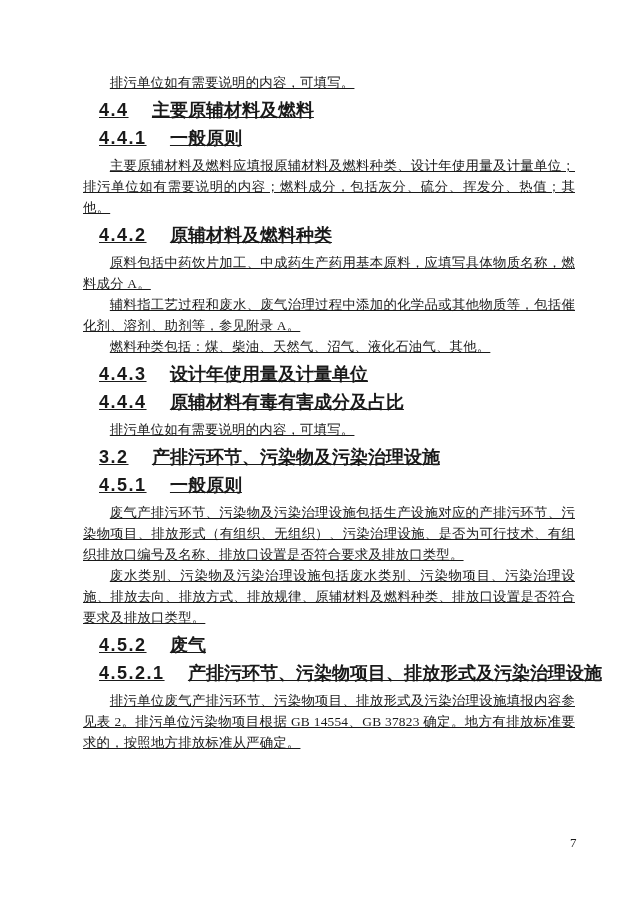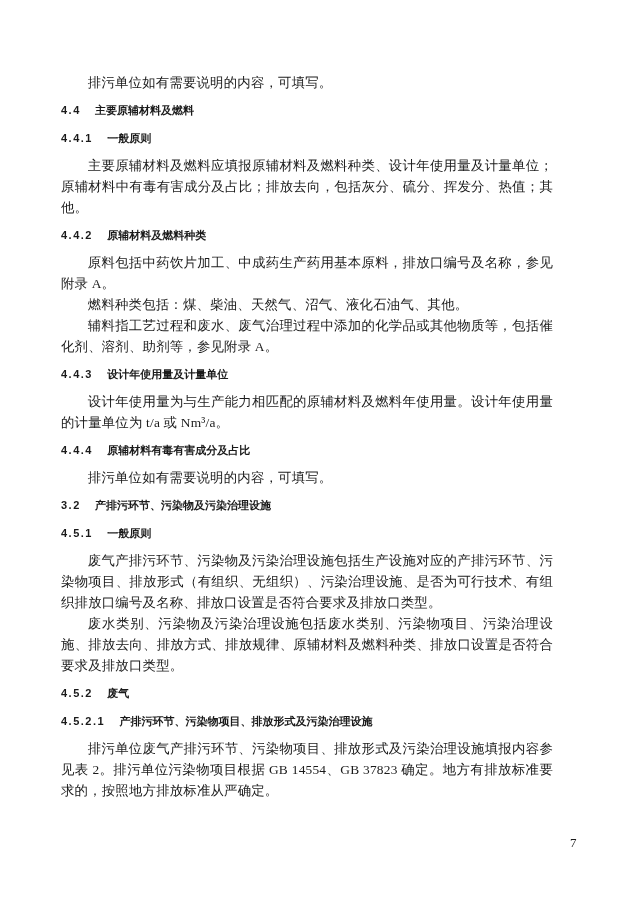--- a/index.html
+++ b/index.html
@@ -13,36 +13,37 @@
   }
   .page {
     position: relative;
     width: 640px;
     height: 905px;
     background: #ffffff;
   }
   .content {
     position: absolute;
     top: 72px;
-    left: 61px;
+    left: 83px;
     width: 492px;
+    text-decoration: underline;
   }
   .para {
     font-size: 13.4px;
     line-height: 21px;
     text-align: justify;
     text-indent: 2em;
     letter-spacing: 0.2px;
   }
   .heading {
     font-family: "Liberation Sans", "DejaVu Sans", sans-serif;
     font-weight: bold;
-    font-size: 11px;
+    font-size: 18px;
     line-height: 21px;
-    margin: 7px 0 6px 0;
+    margin: 7px 0 6px 16px;
     white-space: nowrap;
   }
   .heading .num {
     letter-spacing: 1.5px;
     margin-right: 1.3em;
   }
   .page-number {
     position: absolute;
     left: 570px;
     top: 834px;
@@ -61,35 +62,34 @@
     <p class="para">排污单位如有需要说明的内容，可填写。</p>
 
     <div class="heading">
       <span class="num">4.4</span><span>主要原辅材料及燃料</span>
     </div>
 
     <div class="heading">
       <span class="num">4.4.1</span><span>一般原则</span>
     </div>
 
-    <p class="para">主要原辅材料及燃料应填报原辅材料及燃料种类、设计年使用量及计量单位；原辅材料中有毒有害成分及占比；排放去向，包括灰分、硫分、挥发分、热值；其他。</p>
+    <p class="para">主要原辅材料及燃料应填报原辅材料及燃料种类、设计年使用量及计量单位；排污单位如有需要说明的内容；燃料成分，包括灰分、硫分、挥发分、热值；其他。</p>
 
     <div class="heading">
       <span class="num">4.4.2</span><span>原辅材料及燃料种类</span>
     </div>
 
-    <p class="para">原料包括中药饮片加工、中成药生产药用基本原料，排放口编号及名称，参见附录 A。</p>
+    <p class="para">原料包括中药饮片加工、中成药生产药用基本原料，应填写具体物质名称，燃料成分 A。</p>
+    <p class="para">辅料指工艺过程和废水、废气治理过程中添加的化学品或其他物质等，包括催化剂、溶剂、助剂等，参见附录 A。</p>
     <p class="para">燃料种类包括：煤、柴油、天然气、沼气、液化石油气、其他。</p>
-    <p class="para">辅料指工艺过程和废水、废气治理过程中添加的化学品或其他物质等，包括催化剂、溶剂、助剂等，参见附录 A。</p>
 
     <div class="heading">
       <span class="num">4.4.3</span><span>设计年使用量及计量单位</span>
     </div>
 
-    <p class="para">设计年使用量为与生产能力相匹配的原辅材料及燃料年使用量。设计年使用量的计量单位为 t/a 或 Nm³/a。</p>
 
     <div class="heading">
       <span class="num">4.4.4</span><span>原辅材料有毒有害成分及占比</span>
     </div>
 
 
 
     <p class="para">排污单位如有需要说明的内容，可填写。</p>
 
     <div class="heading">

